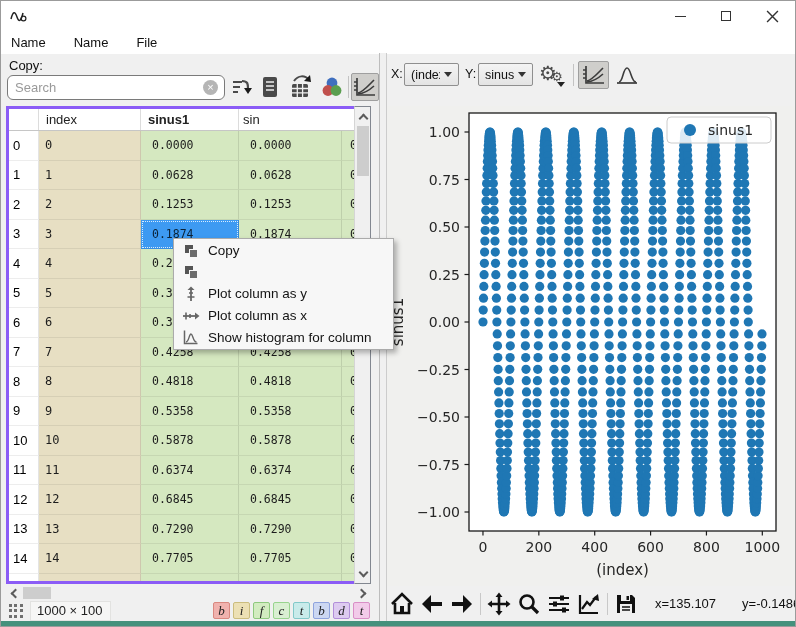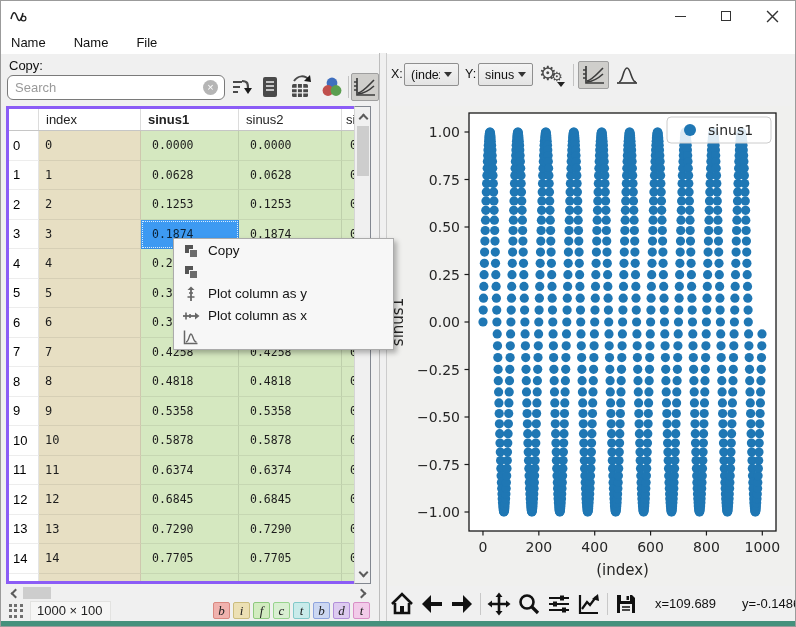--- a/index.html
+++ b/index.html
@@ -165,21 +165,20 @@
       <path d="M5,17 C10,16 14,11 21,4" stroke="#3c3c3c" stroke-width="1.6" fill="none"></path>
       <path d="M5,18 C11,17.5 16,14.5 21,10" stroke="#3c3c3c" stroke-width="1.6" fill="none"></path>
     </svg>
   </div>
 
   <div class="table-wrap">
     <div class="thead">
       <div class="th"></div>
       <div class="th">index</div>
       <div class="th b">sinus1</div>
-      <div class="th">sinus2</div>
       <div class="th" style="border-right:none; padding-left:4px;">sin</div>
     </div>
     <div class="tbody" id="table-body">
         <div class="trow">
           <div class="td rowhdr">0</div>
           <div class="td c-index">0</div>
           <div class="td c-green">0.0000</div>
           <div class="td c-green">0.0000</div>
           <div class="td c-sin">0</div>
         </div>
@@ -1463,21 +1462,21 @@
     <div class="mpl-btn">
       <svg width="24" height="24" viewBox="0 0 24 24">
         <path d="M3,3 H18 L21,6 V21 H3 Z" fill="#111"></path>
         <rect x="7" y="3" width="9" height="6" fill="#f0f0f0"></rect>
         <rect x="12.5" y="4" width="2.5" height="4" fill="#111"></rect>
         <rect x="6" y="12" width="12" height="9" fill="#f0f0f0"></rect>
         <path d="M8,15 H16 M8,18 H16" stroke="#111" stroke-width="1.4"></path>
       </svg>
     </div>
     <div class="coords">
-      <span>x=109.689</span><span>y=-0.148625</span>
+      <span>x=135.107</span><span>y=-0.148625</span>
     </div>
   </div>
 
   <div class="ctx-menu">
     <div class="cm-item">
       <span class="cm-icon">
         <svg width="16" height="16" viewBox="0 0 16 16">
             <rect x="2" y="2" width="8" height="8" fill="#555"></rect>
             <rect x="6.5" y="6.5" width="8" height="8" fill="#6b6b6b" stroke="#f7f7f7" stroke-width="1"></rect>
           </svg>
@@ -1512,17 +1511,18 @@
       </span>
       <span class="cm-label">Plot column as x</span>
     </div>
     <div class="cm-item">
       <span class="cm-icon">
         <svg width="16" height="16" viewBox="0 0 16 16">
             <path d="M1.5,1.5 V14.5 H14.5" stroke="#666" stroke-width="1.5" fill="none"></path>
             <path d="M3,13 C6,13 6,5 8,5 C10,5 10,13 13.5,13" stroke="#666" stroke-width="1.4" fill="none"></path>
           </svg>
       </span>
+      <span class="cm-label">Show histogram for column</span>
     </div>
   </div>
 
   <div class="bottom-strip"></div>
 </div>
 
 </body></html>

